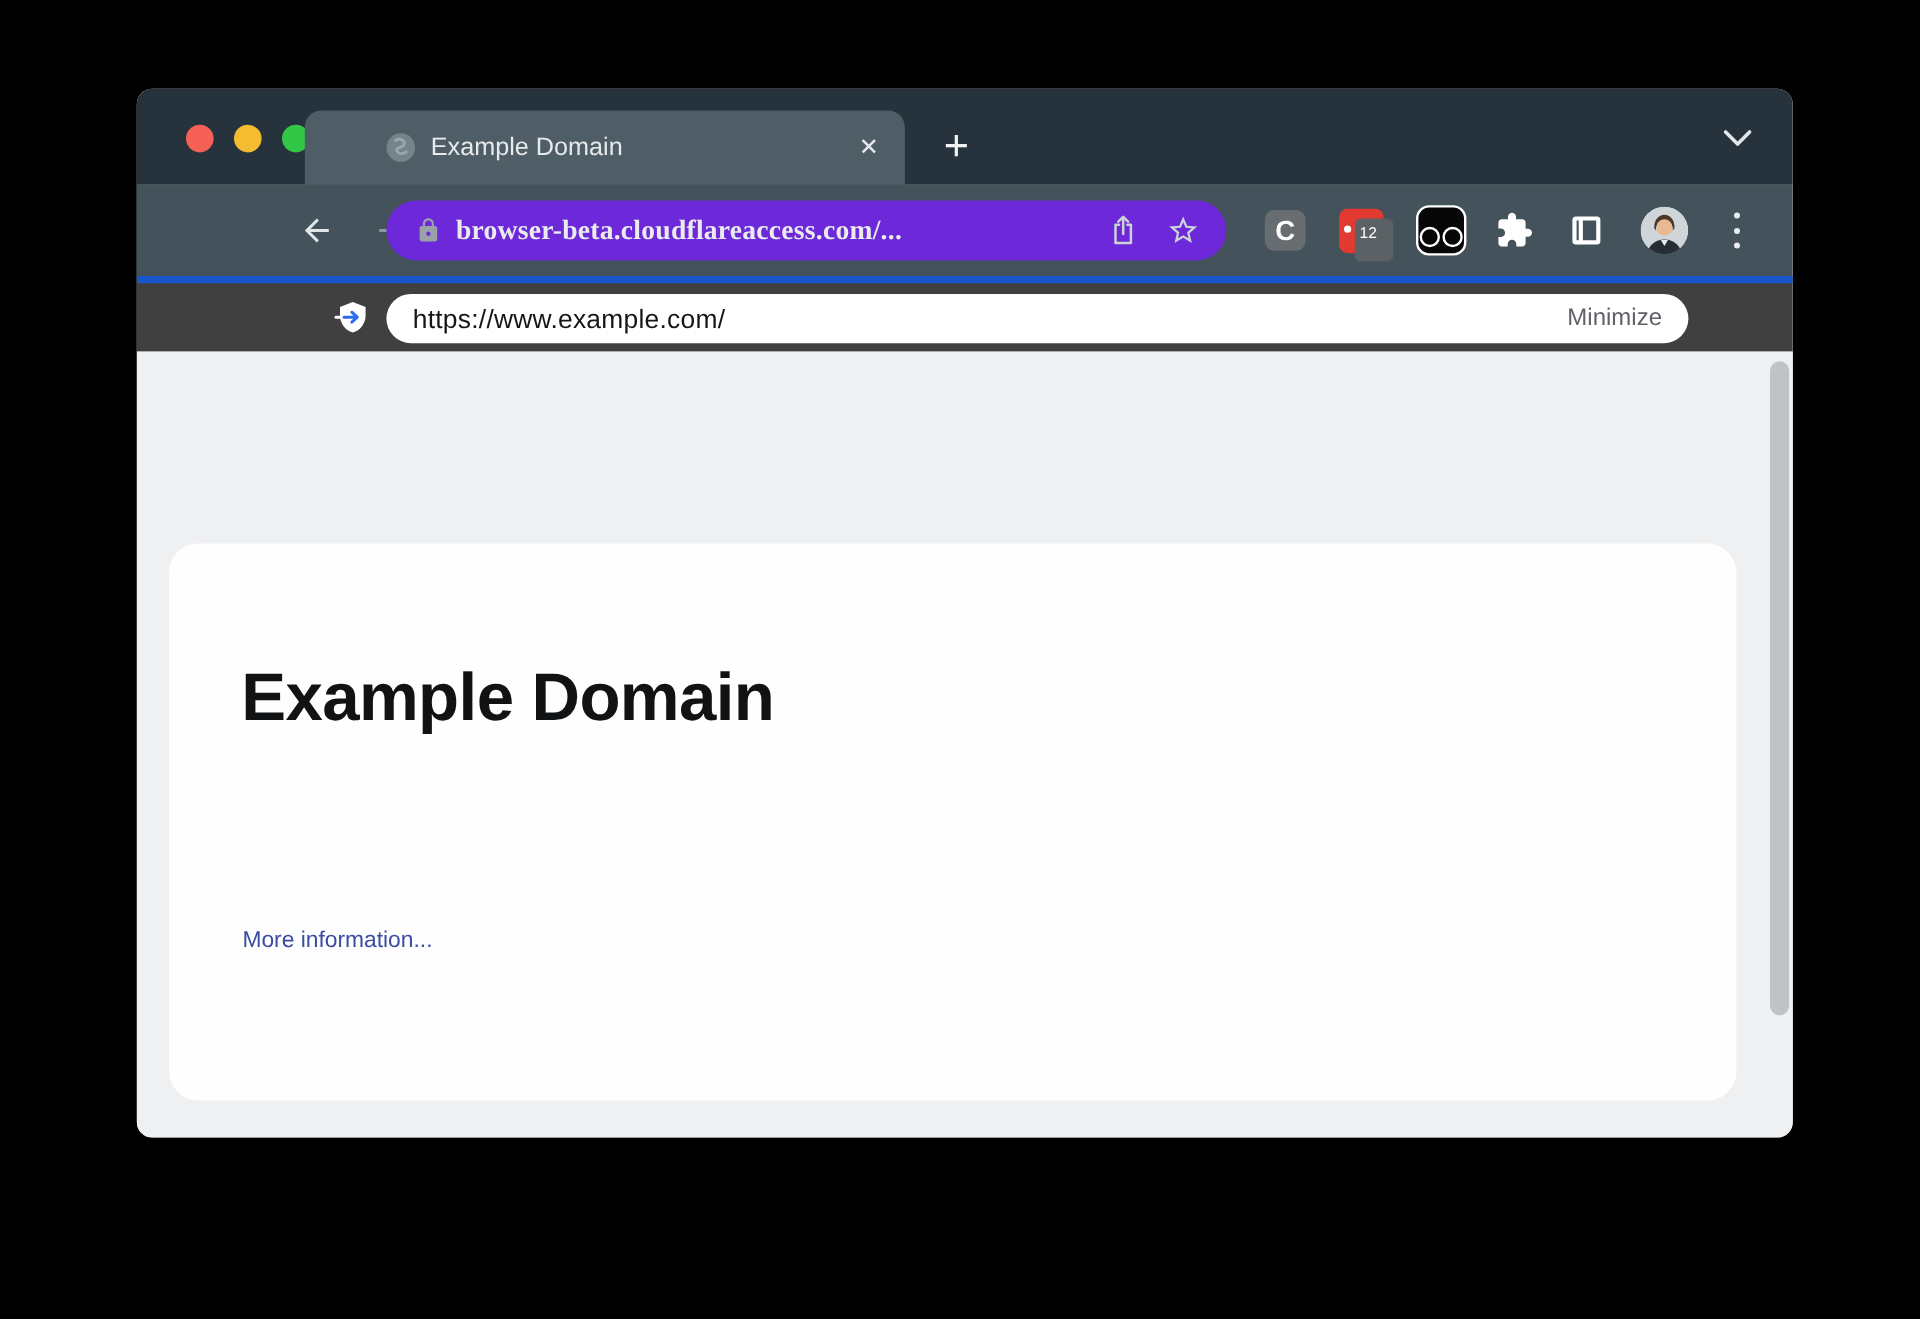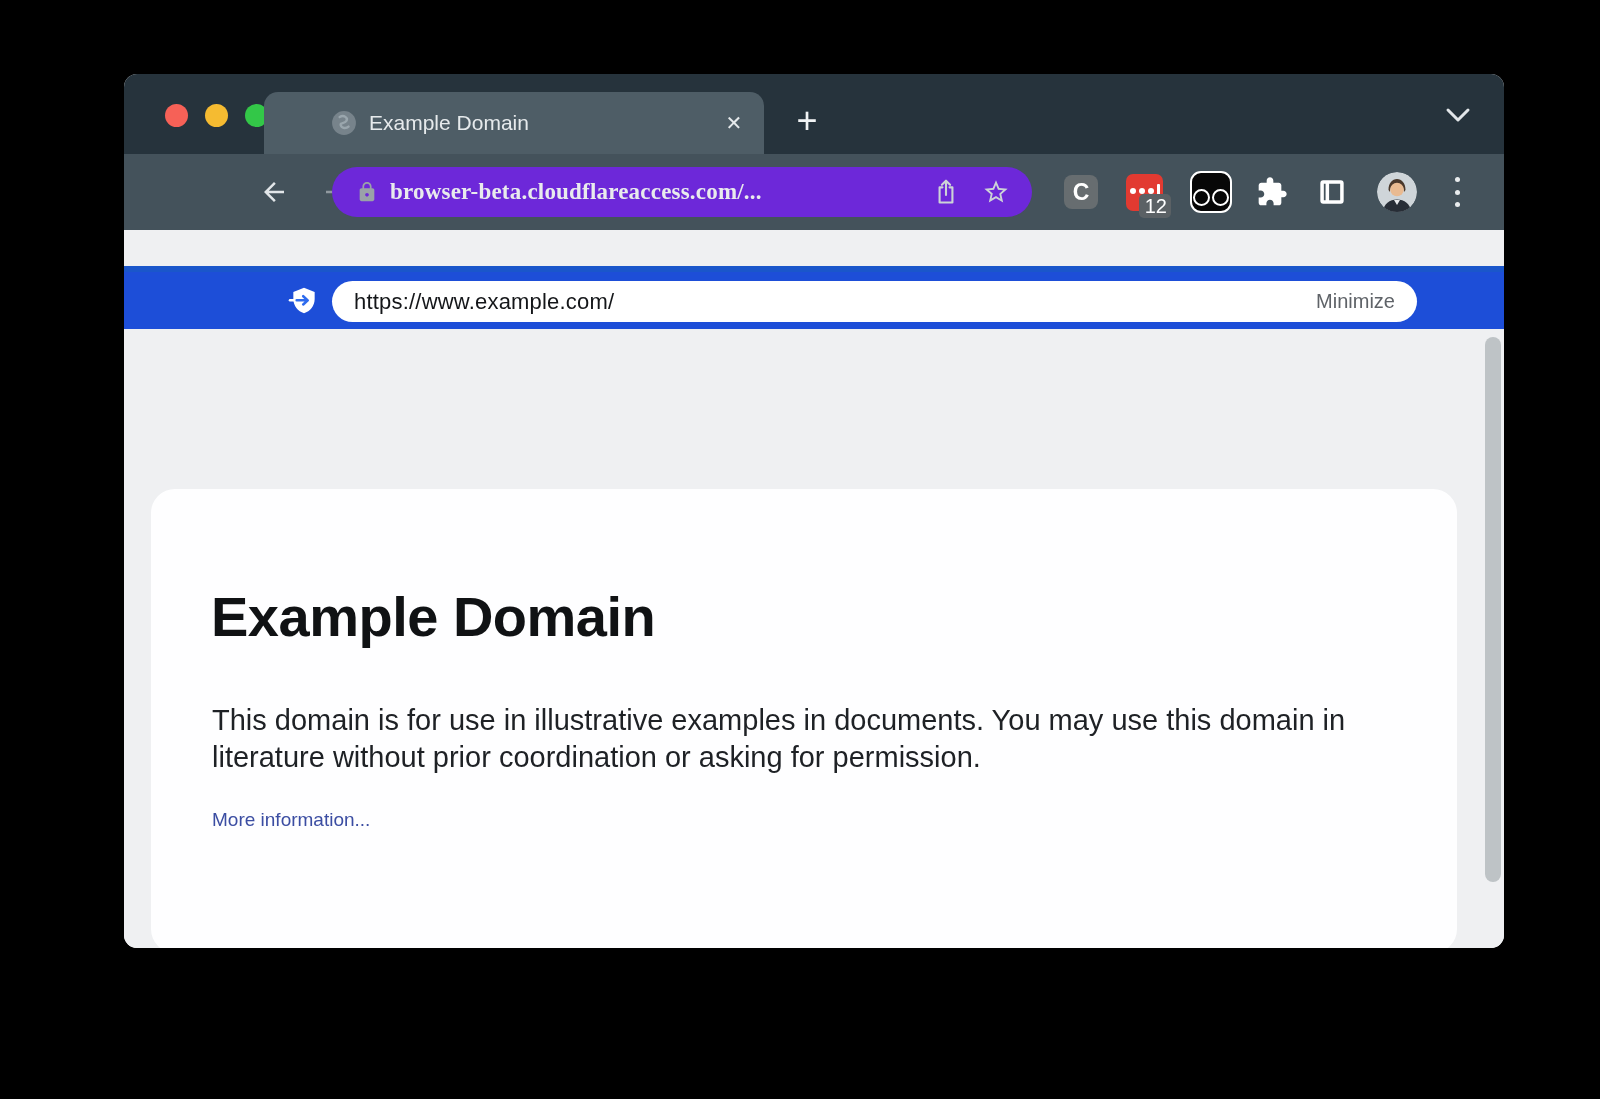--- a/index.html
+++ b/index.html
@@ -2,21 +2,21 @@
 <html><head>
 <meta charset="utf-8">
 <style>
   html,body{margin:0;padding:0;}
   body{
     width:1600px;height:1099px;background:#000;position:relative;
     font-family:"Liberation Sans","DejaVu Sans",sans-serif;
     -webkit-font-smoothing:antialiased;overflow:hidden;
   }
   .window{
-    position:absolute;left:124px;top:74px;width:1380px;height:874px;
+    position:absolute;left:114px;top:74px;width:1380px;height:874px;
     border-radius:13px;overflow:hidden;background:#eff0f2;
   }
   
   .tabstrip{position:relative;height:80px;background:#26333c;}
   .traffic{position:absolute;top:30px;left:41px;display:flex;gap:17px;}
   .traffic span{width:23px;height:23px;border-radius:50%;display:block;}
   .light-red{background:#f66157;}
   .light-yellow{background:#f5bb31;}
   .light-green{background:#33c748;}
   .tab{
@@ -58,37 +58,37 @@
   .ext{position:absolute;display:flex;align-items:center;justify-content:center;}
   .ext-c{
     left:940px;top:21px;width:34px;height:34px;border-radius:8px;background:#676d70;
     color:#fff;font-size:23px;font-weight:700;
   }
   .ext-red{left:1002px;top:20px;width:37px;height:37px;border-radius:7px;background:#e23a31;}
   .red-dots{display:flex;align-items:center;gap:3px;margin-top:-4px;}
   .red-dots i{width:6px;height:6px;border-radius:50%;background:#fff;display:block;}
   .red-dots b{width:3px;height:13px;background:#fff;display:block;border-radius:1px;}
   .ext-badge{
-    position:absolute;right:-8px;bottom:-7px;min-width:24px;height:24px;padding:0 4px;
-    background:#5b6165;border-radius:5px;color:#fff;font-size:20px;line-height:24px;
-    text-align:right;font-weight:400;
+    position:absolute;right:-8px;bottom:-7px;min-width:24px;height:36px;padding:0 4px;
+    background:#5b6165;border-radius:5px;color:#fff;font-size:13px;line-height:24px;
+    text-align:left;font-weight:400;
   }
   .ext-black{
     left:1066px;top:17px;width:42px;height:42px;border-radius:11px;background:#070707;
     border:2px solid #fff;box-sizing:border-box;
   }
   .black-circles{display:flex;gap:2px;margin-top:10px;}
   .black-circles i{width:13px;height:13px;border:2.5px solid #fff;border-radius:50%;display:block;}
   .puzzle-icon{position:absolute;left:1132px;top:22px;width:32px;height:32px;color:#fff;}
   .sidepanel-icon{position:absolute;left:1194px;top:24px;width:28px;height:28px;color:#fff;}
   .avatar{position:absolute;left:1253px;top:18px;width:40px;height:40px;border-radius:50%;overflow:hidden;}
   .kebab{position:absolute;left:1331px;top:23px;width:6px;height:30px;display:flex;flex-direction:column;justify-content:space-between;}
   .kebab i{width:5px;height:5px;border-radius:50%;background:#e9ecee;display:block;}
   
-  .bluebar{position:relative;height:63px;background:#1d4ed8;border-top:6px solid #1a56cb;box-sizing:border-box;margin-top:36px;}
+  .bluebar{position:relative;height:63px;background:#404040;border-top:6px solid #1a56cb;box-sizing:border-box;}
   .shield-icon{position:absolute;left:164px;top:13px;width:32px;height:32px;}
   .bluepill{
     position:absolute;left:208px;top:9px;width:1085px;height:41px;border-radius:21px;
     background:#fff;display:flex;align-items:center;padding:0 22px;box-sizing:border-box;
   }
   .bluepill-url{color:#141619;font-size:22px;font-weight:500;letter-spacing:.2px;white-space:nowrap;}
   .minimize{margin-left:auto;color:#5f6368;font-size:20px;}
   
   .content{position:relative;height:655px;background:#eff0f2;}
   .card{
@@ -242,19 +242,18 @@
     </span>
     <div class="bluepill">
       <span class="bluepill-url">https://www.example.com/</span>
       <span class="minimize">Minimize</span>
     </div>
   </div>
 
   <div class="content">
     <div class="card">
       <h1 class="page-heading">Example Domain</h1>
-      <p class="page-paragraph">This domain is for use in illustrative examples in documents. You may use this domain in literature without prior coordination or asking for permission.</p>
       <a class="page-link" href="#">More information...</a>
     </div>
     <div class="scroll-thumb"></div>
   </div>
 
 </div>
 
 </body></html>

